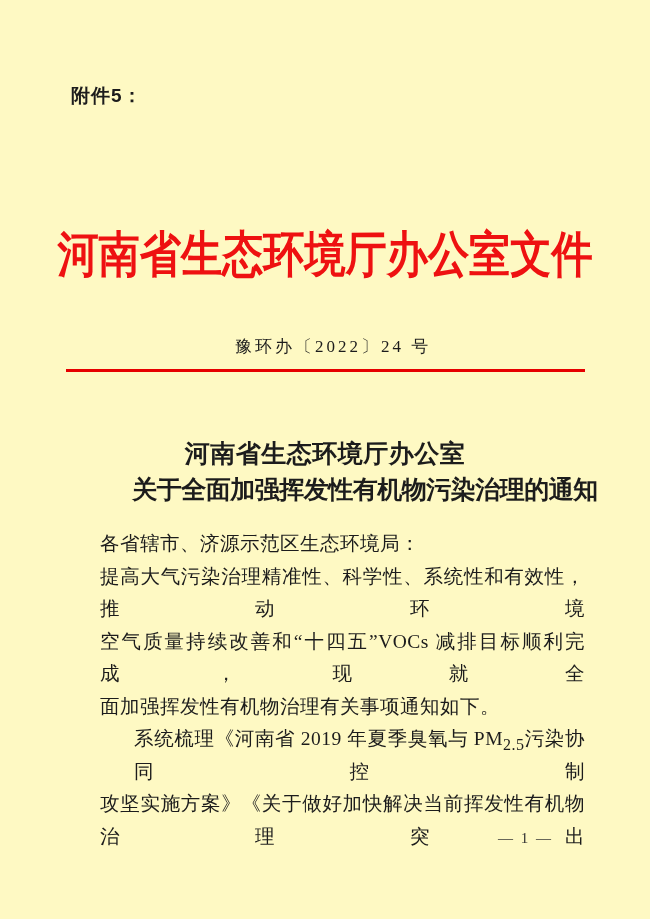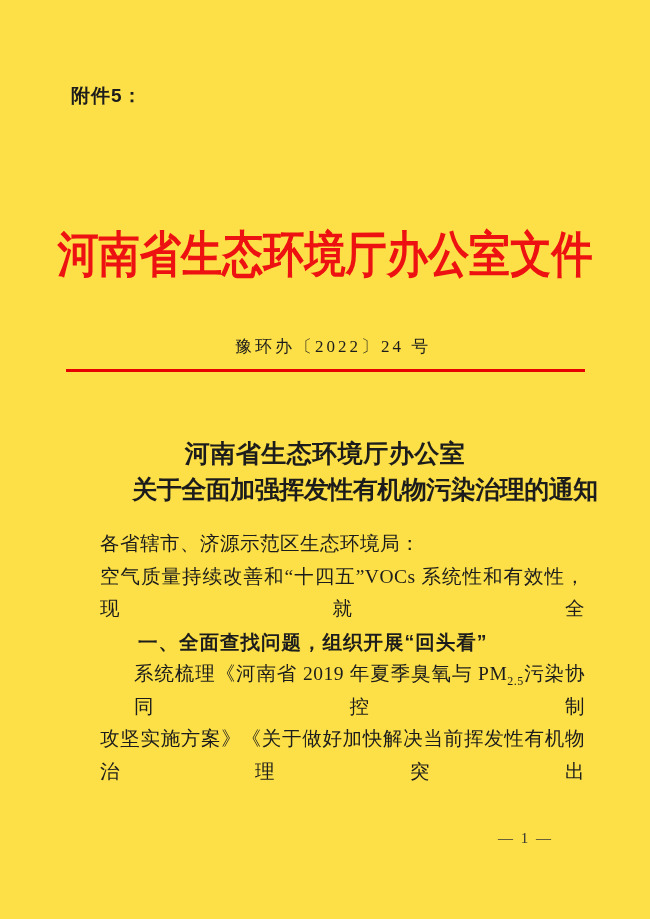--- a/index.html
+++ b/index.html
@@ -1,19 +1,19 @@
 <!DOCTYPE html>
 <html style="--red: #ee1111; --red-line: #e60000;"><head>
 <meta charset="utf-8">
 <style>
   html,body{margin:0;padding:0;background:#ffffff;}
   .page{
     position:relative;
     width:650px;height:919px;
-    background:#fde047;
+    background:#fef9c3;
     font-family:"Liberation Serif","DejaVu Serif",serif;
     color:#1c1c1c;
     overflow:hidden;
   }
   .attachment{
     position:absolute;top:83px;left:71px;
     font-family:"Liberation Sans","DejaVu Sans",sans-serif;
     font-weight:bold;font-size:19px;letter-spacing:1px;
   }
   .letterhead{
@@ -44,21 +44,21 @@
     position:absolute;top:528px;left:72px;width:513px;
     font-size:19.5px;line-height:32.5px;
   }
   .l{letter-spacing:0.5px;margin-left:28px;}
   .just{text-align:justify;text-align-last:justify;-moz-text-align-last:justify;}
   .indent{padding-left:34px;}
   .heading{
     font-family:"Liberation Sans","DejaVu Sans",sans-serif;
     font-weight:bold;letter-spacing:1px;padding-left:38px;
   }
-  .sub{font-size:12px;line-height:0;}
+  .sub{font-size:16px;line-height:0;}
   .pagenum{
     position:absolute;top:830px;right:97px;
     font-size:15px;letter-spacing:2px;color:#333;
   }
 </style>
 </head>
 <body>
 
 <div class="page">
 
@@ -69,22 +69,23 @@
   <div class="docnum">豫环办〔2022〕24 号</div>
 
   <div class="redline"></div>
 
   <div class="title1">河南省生态环境厅办公室</div>
 
   <div class="title2">关于全面加强挥发性有机物污染治理的通知</div>
 
   <div class="bodytext">
     <div class="l">各省辖市、济源示范区生态环境局：</div>
-    <div class="l just">空气质量持续改善和“十四五”VOCs 系统性和有效性，现就全</div>
-    <div class="l heading">一、全面查找问题，组织开展“回头看”</div>
+    <div class="l just">提高大气污染治理精准性、科学性、系统性和有效性，推动环境</div>
+    <div class="l just">空气质量持续改善和“十四五”VOCs 减排目标顺利完成，现就全</div>
+    <div class="l">面加强挥发性有机物治理有关事项通知如下。</div>
     <div class="l indent just">
       <span>系统梳理《河南省 2019 年夏季臭氧与 PM</span><sub class="sub">2.5</sub><span>污染协同控制</span>
     </div>
     <div class="l just">攻坚实施方案》《关于做好加快解决当前挥发性有机物治理突出</div>
   </div>
 
   <div class="pagenum">— 1 —</div>
 
 </div>
 

